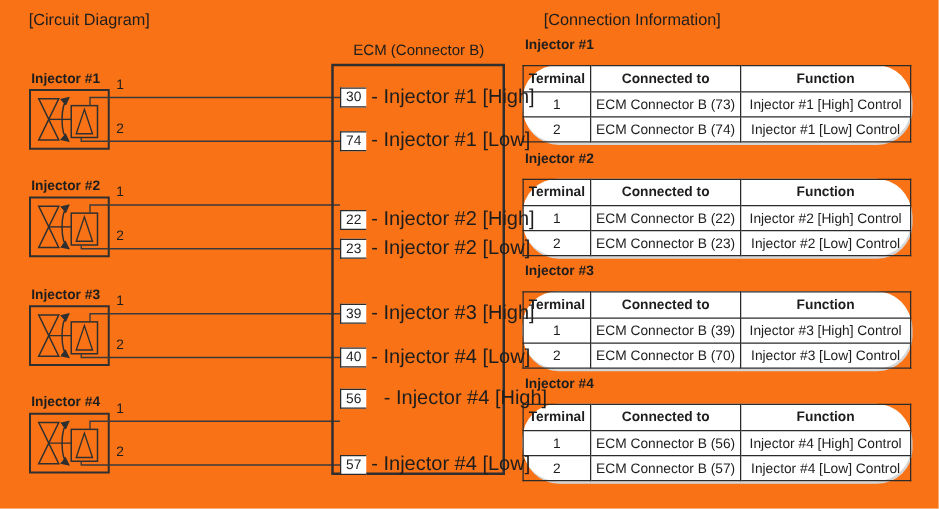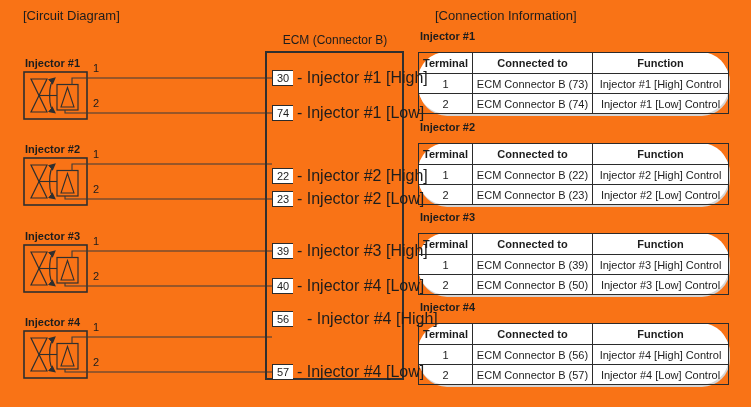--- a/index.html
+++ b/index.html
@@ -191,21 +191,21 @@
       <th>Connected to</th>
       <th>Function</th>
     </tr>
     <tr>
       <td>1</td>
       <td>ECM Connector B (39)</td>
       <td>Injector #3 [High] Control</td>
     </tr>
     <tr>
       <td>2</td>
-      <td>ECM Connector B (50)</td>
+      <td>ECM Connector B (70)</td>
       <td>Injector #3 [Low] Control</td>
     </tr>
   </tbody>
     </table>
 
   <div class="sec-title" style="top:301px;">Injector #4</div>
   <table class="ct" style="top:323px;">
     <colgroup>
         <col style="width:54px">
         <col style="width:120px">

